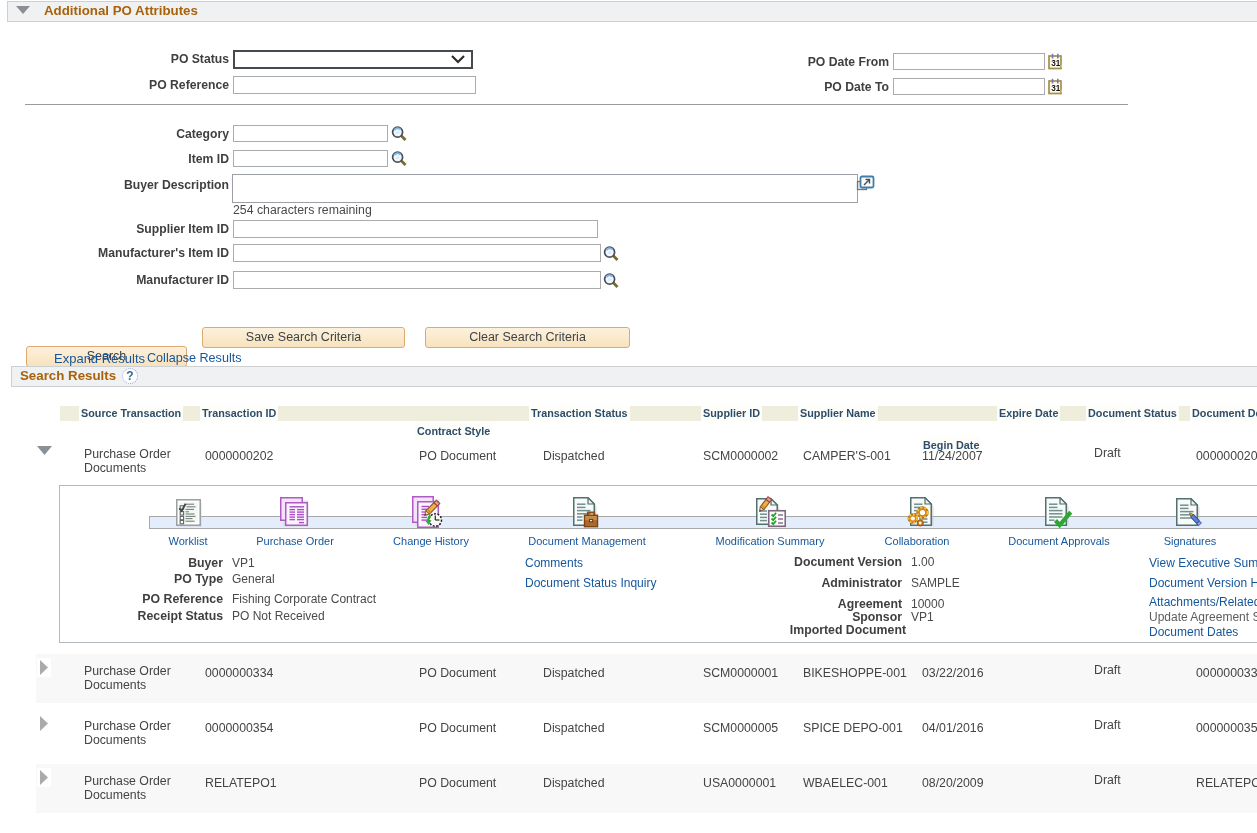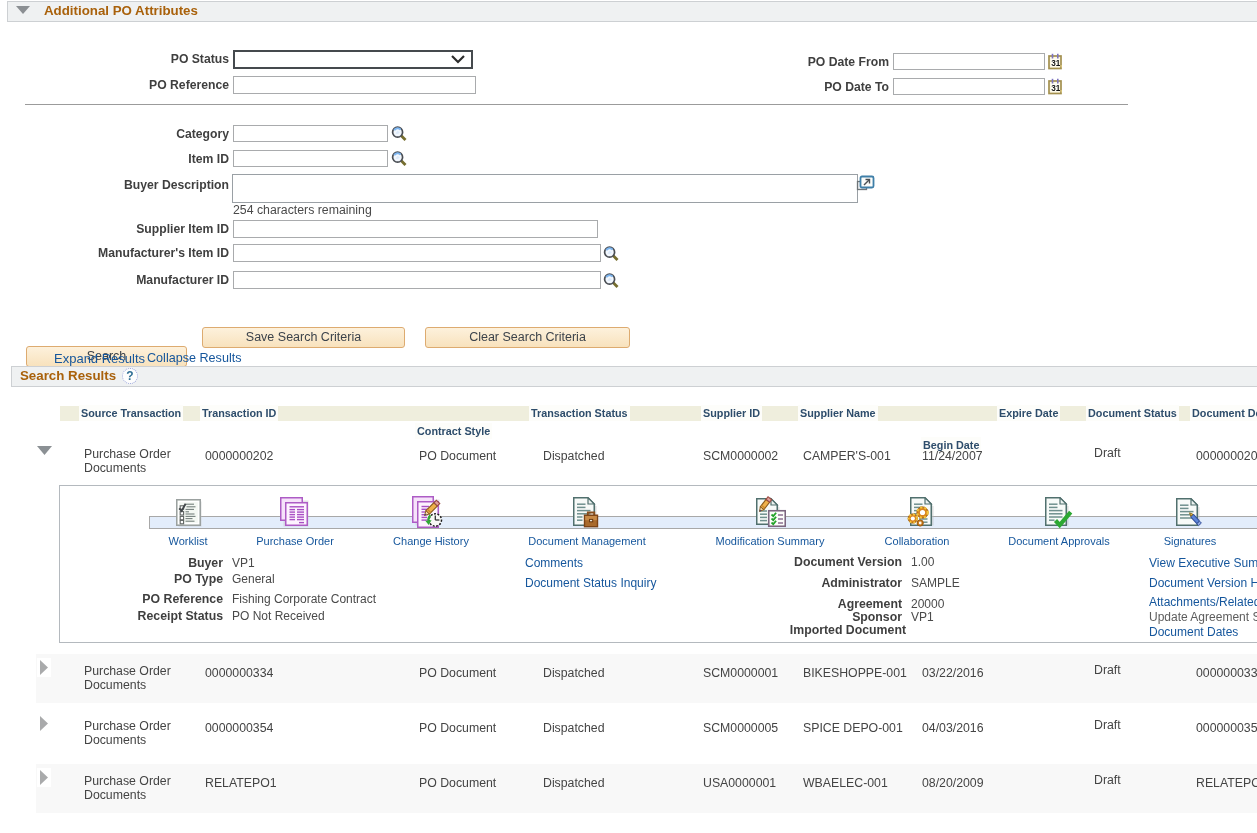--- a/index.html
+++ b/index.html
@@ -349,21 +349,21 @@
   <div class="dval" style="left:232px; top:609px;">PO Not Received</div>
 
   <div class="dlink" style="left:525px; top:556px;">Comments</div>
   <div class="dlink" style="left:525px; top:576px;">Document Status Inquiry</div>
 
   <div class="dlbl" style="left:762px; top:554.5px; width:140px;">Document Version</div>
   <div class="dval" style="left:911px; top:554.5px;">1.00</div>
   <div class="dlbl" style="left:762px; top:575.5px; width:140px;">Administrator</div>
   <div class="dval" style="left:911px; top:575.5px;">SAMPLE</div>
   <div class="dlbl" style="left:762px; top:596.5px; width:140px;">Agreement</div>
-  <div class="dval" style="left:911px; top:596.5px;">20000</div>
+  <div class="dval" style="left:911px; top:596.5px;">10000</div>
   <div class="dlbl" style="left:762px; top:609.5px; width:140px;">Sponsor</div>
   <div class="dval" style="left:911px; top:609.5px;">VP1</div>
   <div class="dlbl" style="left:766px; top:622.5px; width:140px;">Imported Document</div>
 
   <div class="dlink" style="left:1149px; top:556px;">View Executive Summary</div>
   <div class="dlink" style="left:1149px; top:575.5px;">Document Version History</div>
   <div class="dlink" style="left:1149px; top:595px;">Attachments/Related Documents</div>
   <div class="dlink" style="left:1149px; top:609.5px; color:#5d5d5d;">Update Agreement Statuses</div>
   <div class="dlink" style="left:1149px; top:625px;">Document Dates</div>
 
@@ -384,21 +384,21 @@
 
   <svg class="abs" style="left:40px; top:716px;" width="8" height="15">
       <polygon points="0,0 8,7.5 0,15" fill="#a9aaab"></polygon>
     </svg>
   <div class="cell" style="left:84px; top:719px;">Purchase Order<br>Documents</div>
   <div class="cell link" style="left:205px; top:721px;">0000000354</div>
   <div class="cell" style="left:419px; top:721px;">PO Document</div>
   <div class="cell" style="left:543px; top:721px;">Dispatched</div>
   <div class="cell" style="left:703px; top:721px;">SCM0000005</div>
   <div class="cell" style="left:803px; top:721px;">SPICE DEPO-001</div>
-  <div class="cell" style="left:922px; top:721px;">04/03/2016</div>
+  <div class="cell" style="left:922px; top:721px;">04/01/2016</div>
   <div class="cell" style="left:1094px; top:718px;">Draft</div>
   <div class="cell link" style="left:1196px; top:721px;">0000000354</div>
 
   <div class="abs" style="left:36px; top:764px; width:1221px; height:49px; background:#f8f8f8;"></div>
   <div class="abs" style="left:37px; top:768px; width:14px; height:19px; background:#fff;"></div>
   <svg class="abs" style="left:40px; top:770px;" width="8" height="15">
       <polygon points="0,0 8,7.5 0,15" fill="#a9aaab"></polygon>
     </svg>
   <div class="cell" style="left:84px; top:774px;">Purchase Order<br>Documents</div>
   <div class="cell link" style="left:205px; top:776px;">RELATEPO1</div>

